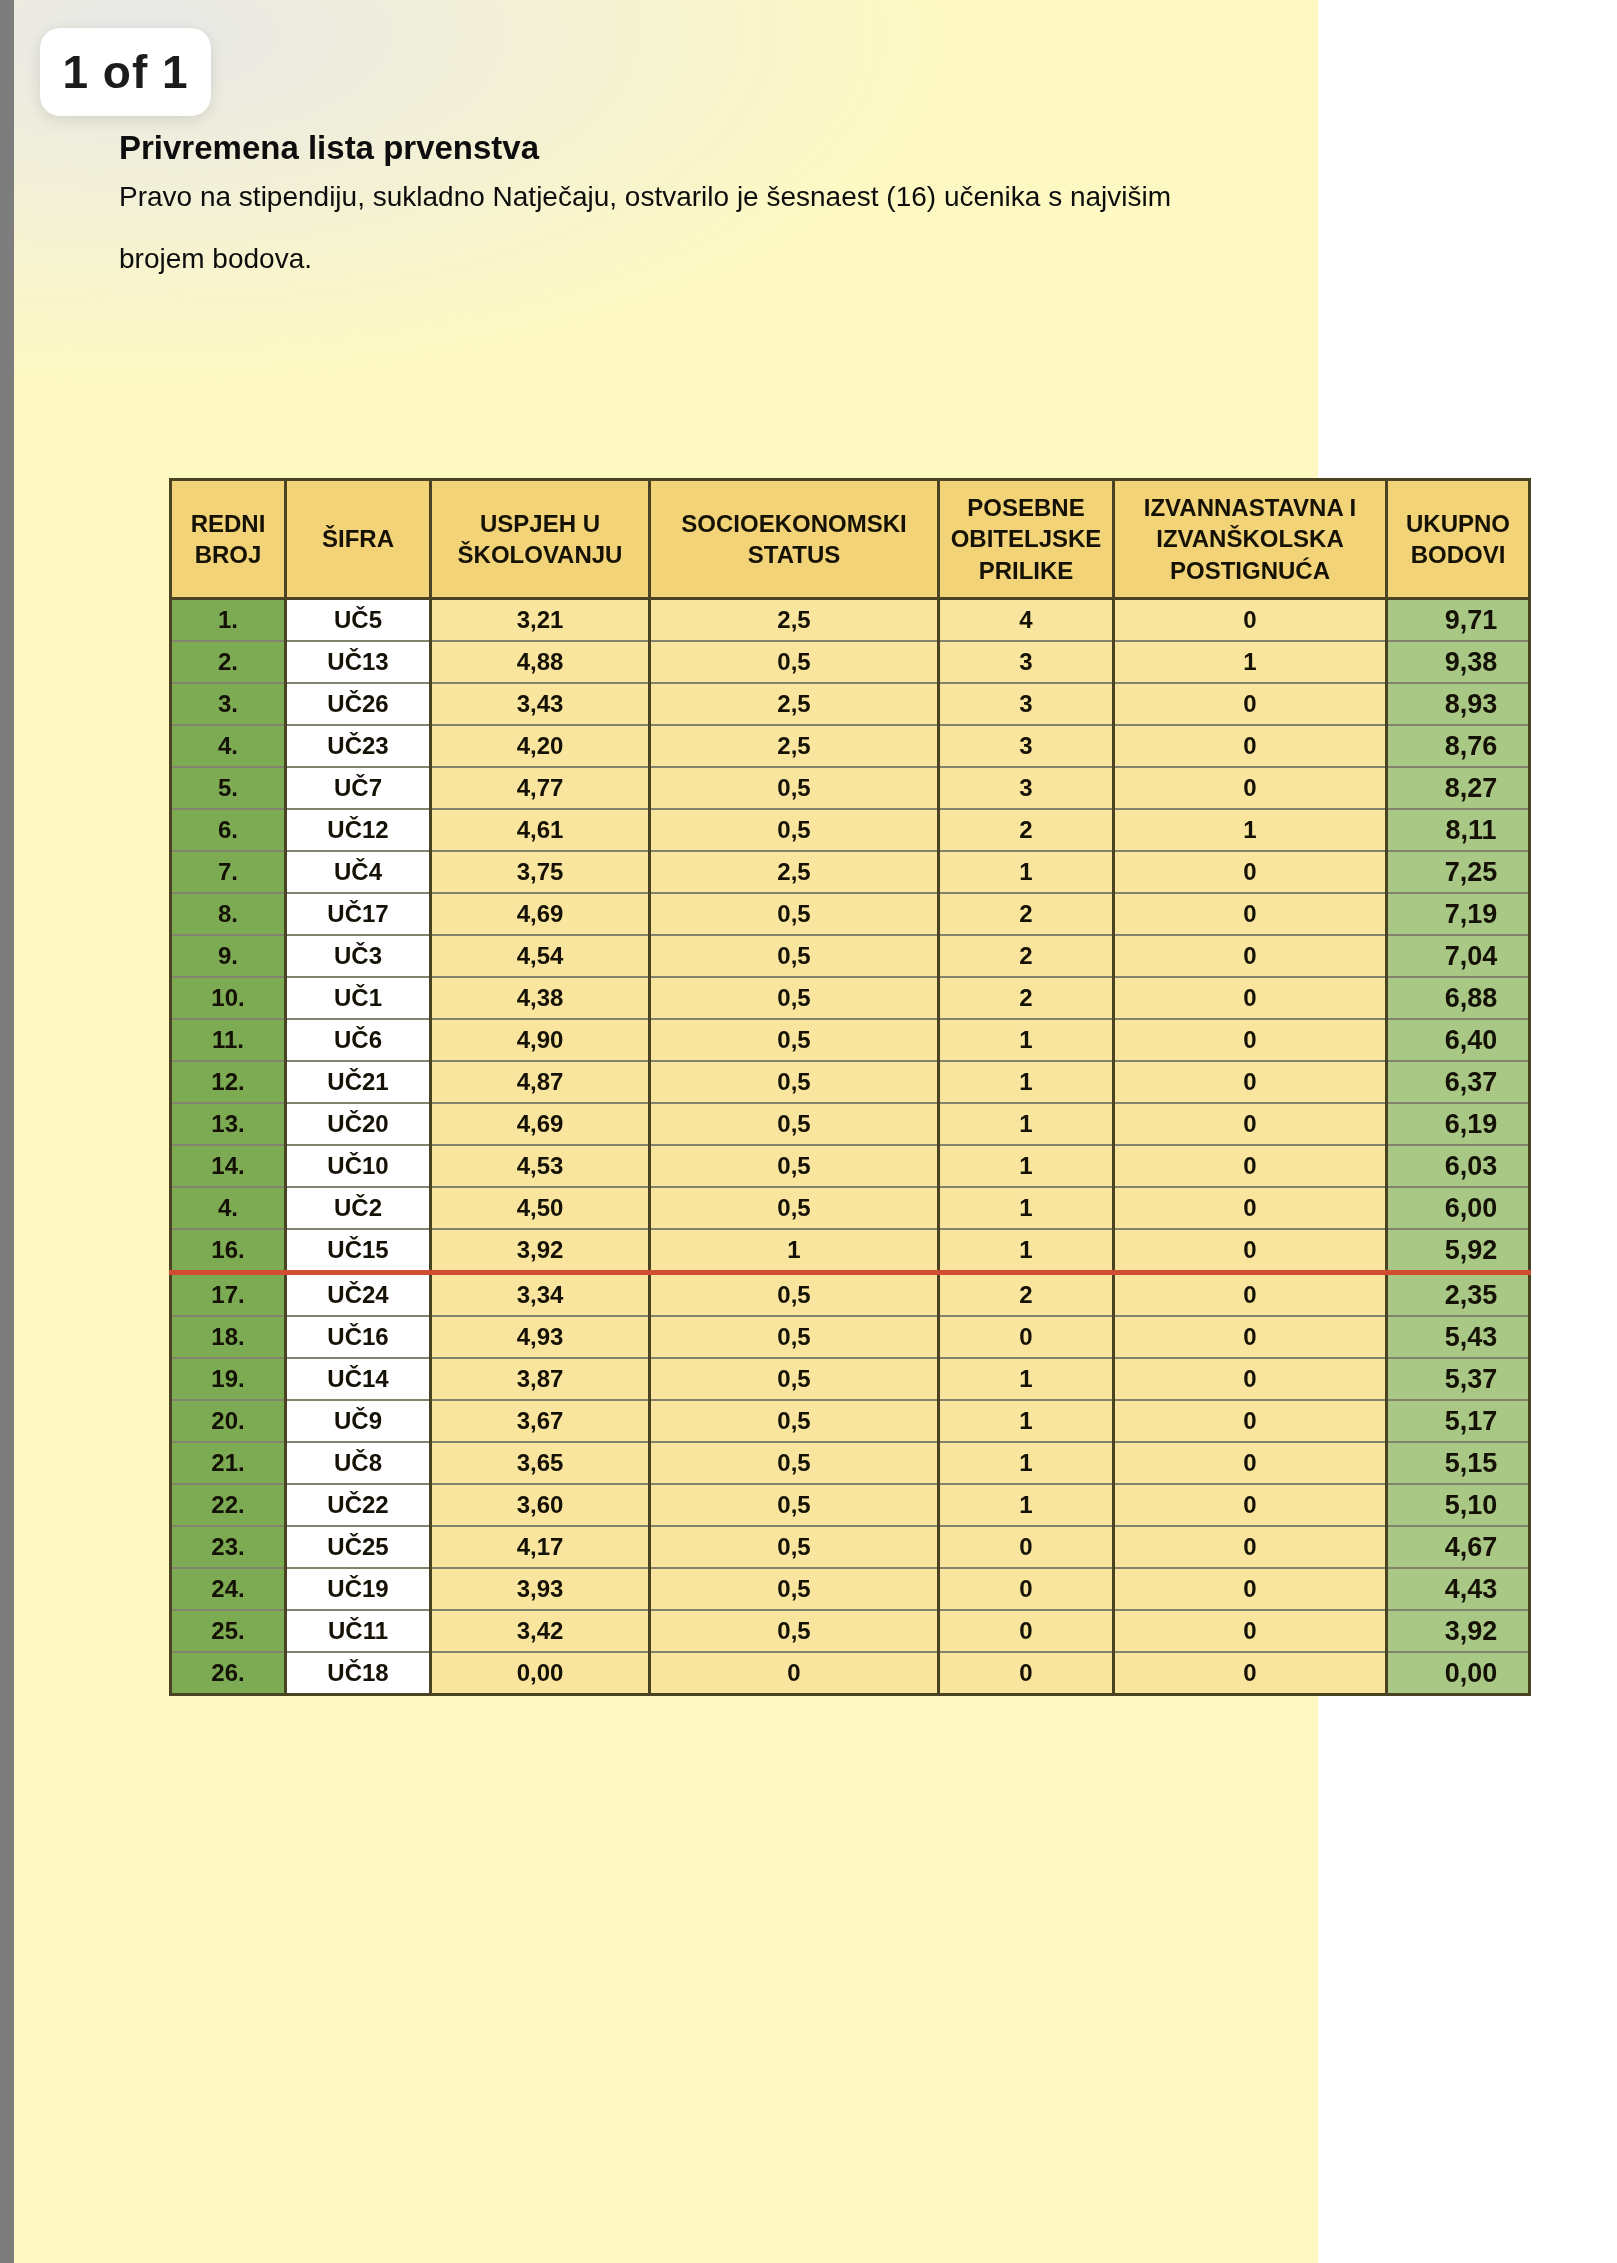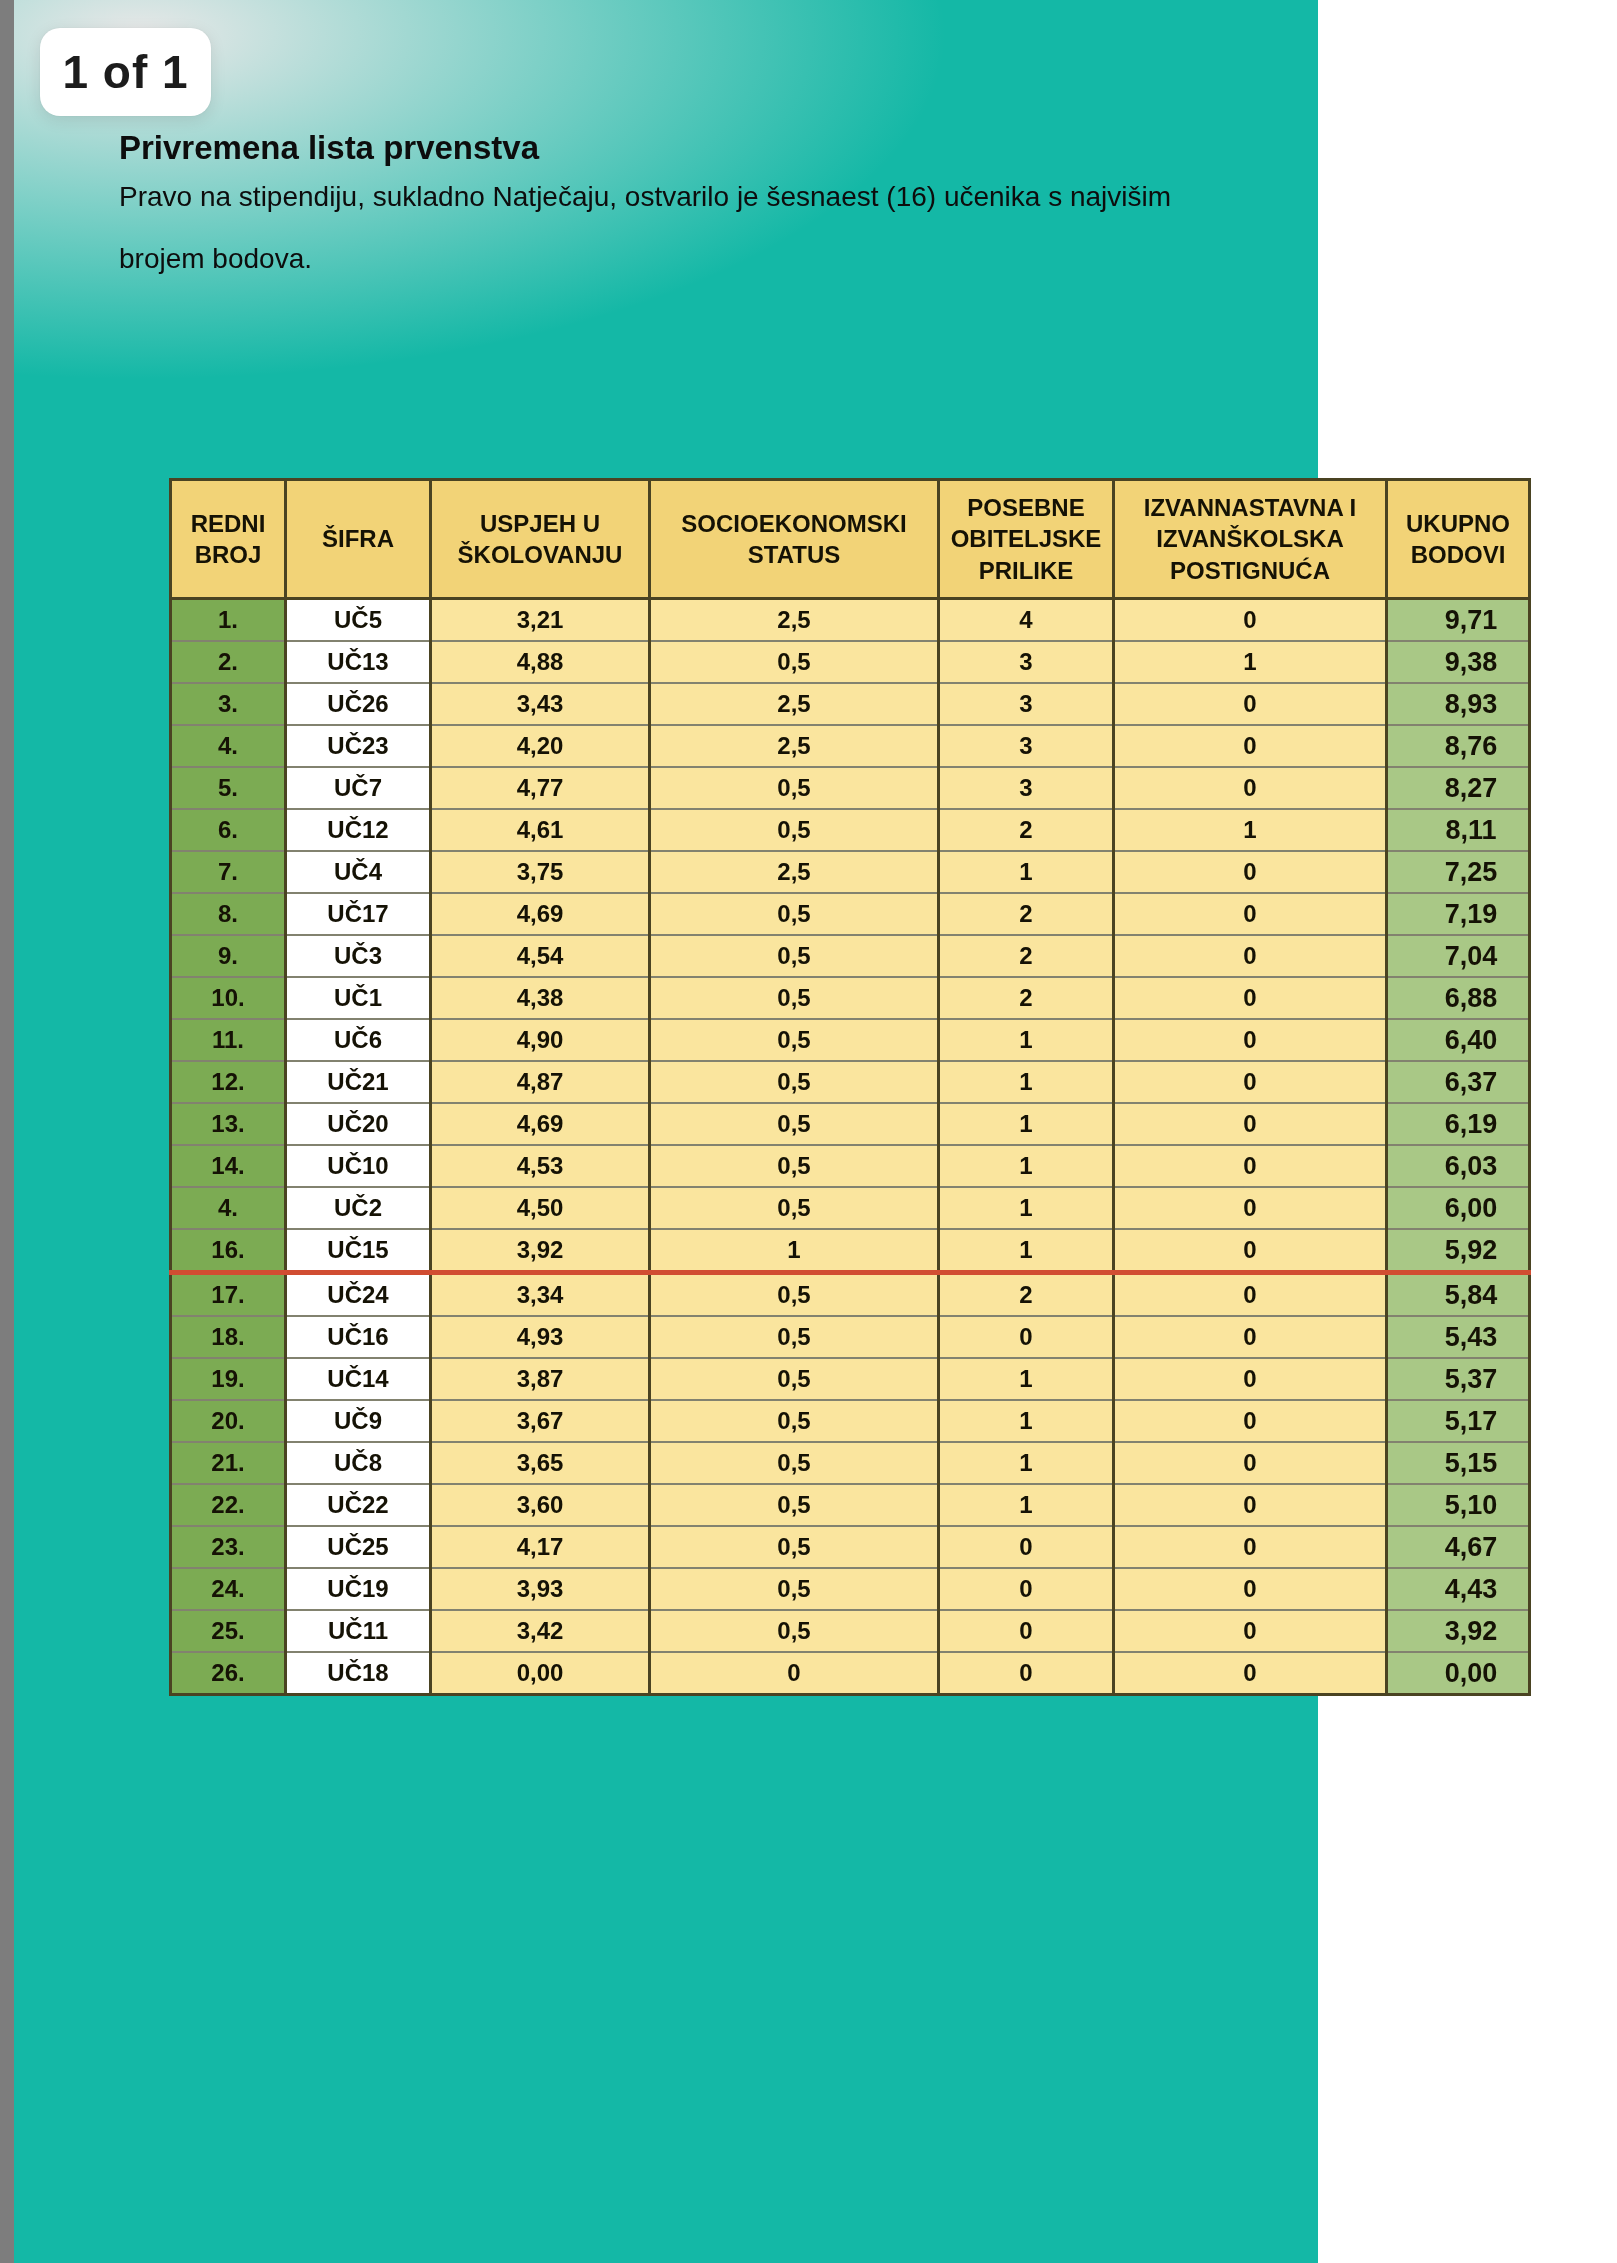--- a/index.html
+++ b/index.html
@@ -11,21 +11,21 @@
     overflow:hidden;
   }
   .screen { position:relative; width:1618px; height:2264px; background:#ffffff; }
 
   
   .left-strip {
     position:absolute; left:0; top:0; width:14px; height:2264px;
     background:#7d7d7d;
   }
 
-  .page { position:absolute; left:14px; top:0; width:1304px; height:2264px; background:#14b8a6; }
+  .page { position:absolute; left:14px; top:0; width:1304px; height:2264px; background:#fef9c3; }
   .page::before {
     content:""; position:absolute; left:0; top:0; width:1045px; height:428px;
     background:radial-gradient(ellipse at 12% 8%, #e8e8e8 0%, rgba(232,232,232,0) 62%);
     pointer-events:none;
   }
 
   
   .page-badge {
     position:absolute; left:26px; top:28px;
     min-width:171px; height:88px;
@@ -266,21 +266,21 @@
             <td class="c-val">0</td>
             <td class="c-total">5,92</td>
           </tr>
           <tr class="cutoff">
             <td class="c-rank">17.</td>
             <td class="c-code">UČ24</td>
             <td class="c-val">3,34</td>
             <td class="c-val">0,5</td>
             <td class="c-val">2</td>
             <td class="c-val">0</td>
-            <td class="c-total">5,84</td>
+            <td class="c-total">2,35</td>
           </tr>
           <tr>
             <td class="c-rank">18.</td>
             <td class="c-code">UČ16</td>
             <td class="c-val">4,93</td>
             <td class="c-val">0,5</td>
             <td class="c-val">0</td>
             <td class="c-val">0</td>
             <td class="c-total">5,43</td>
           </tr>

